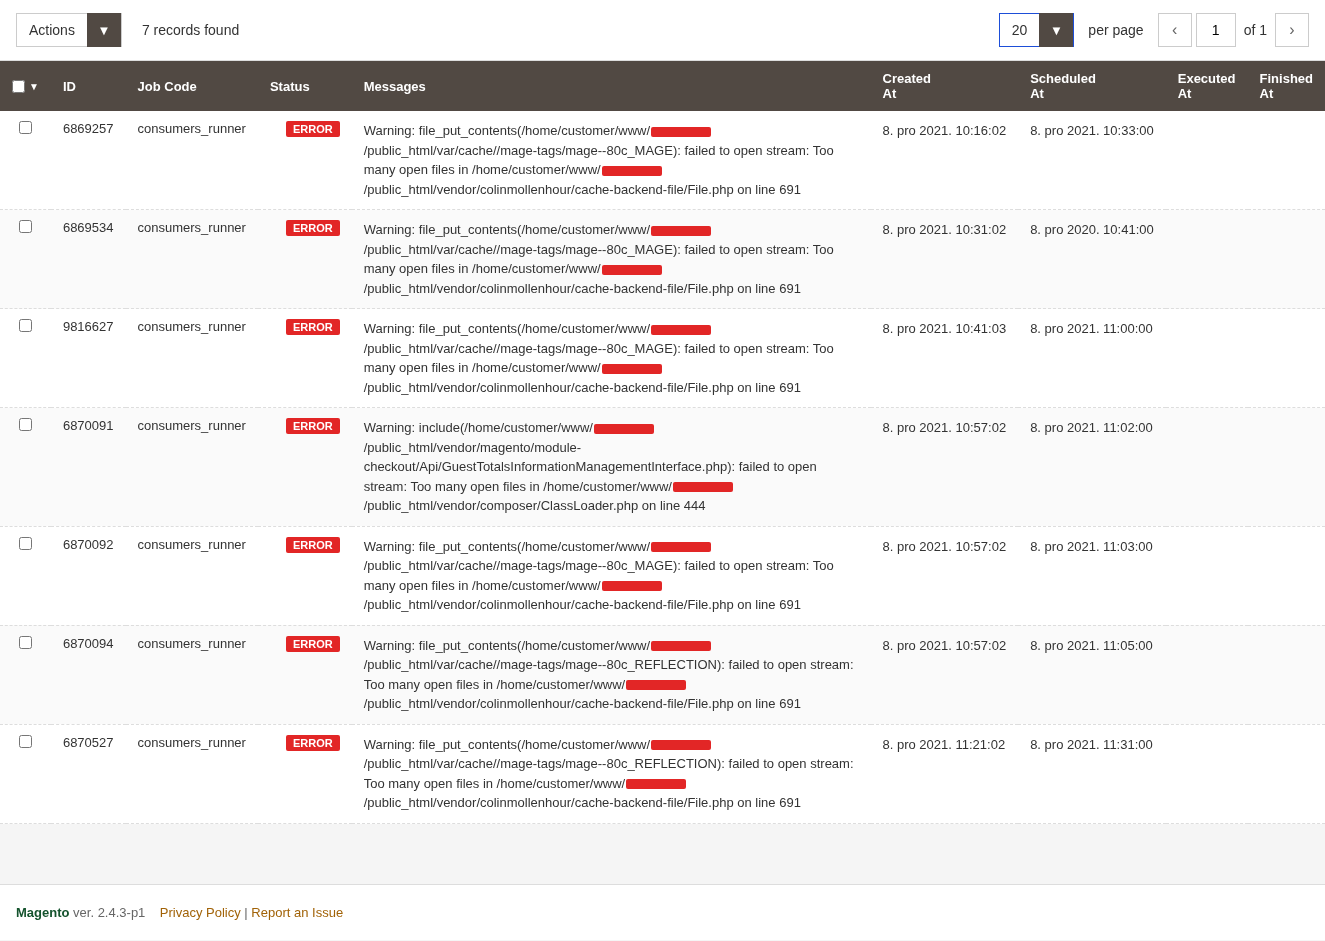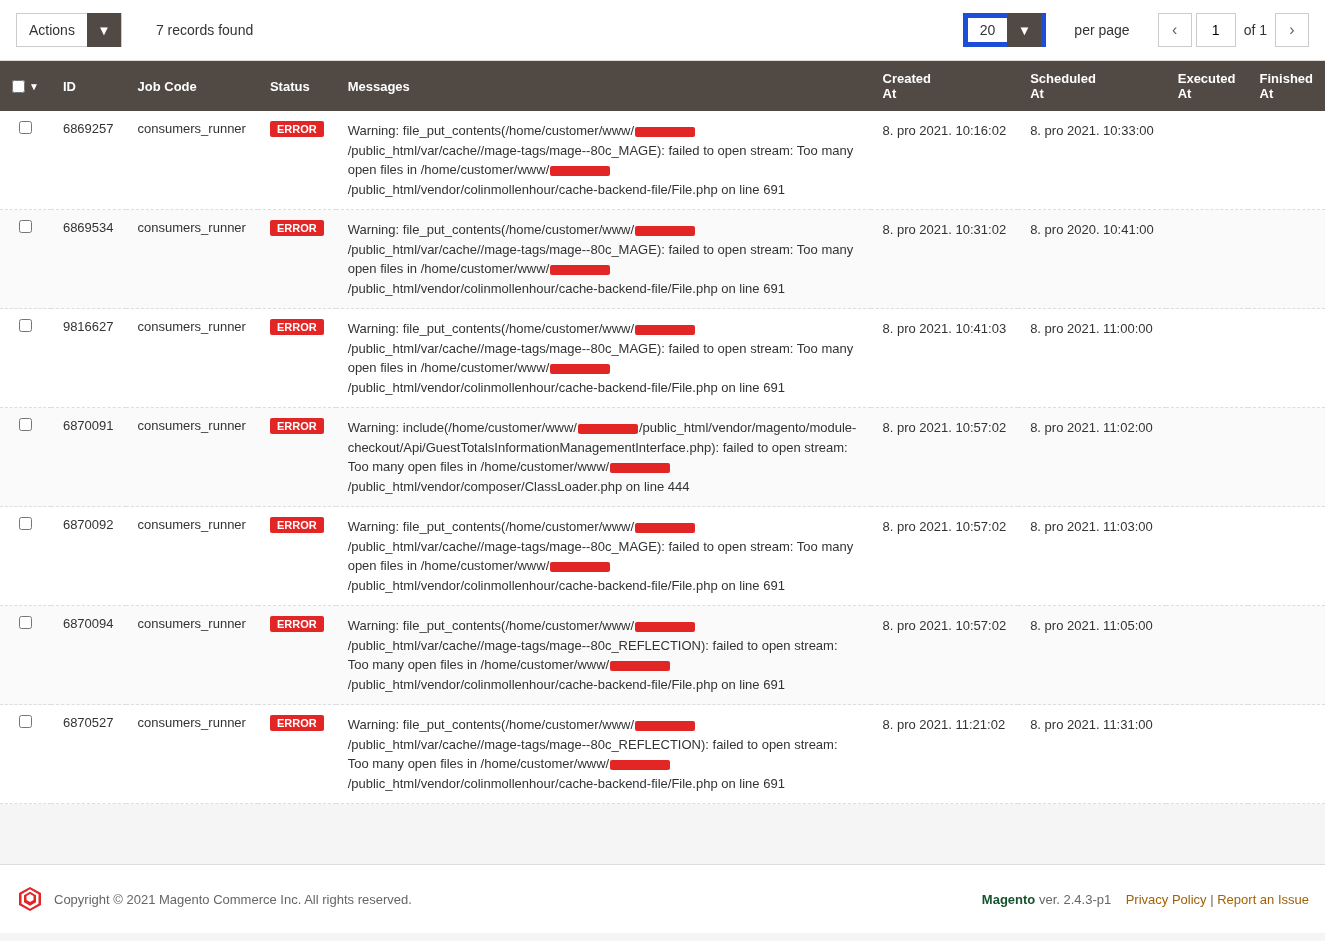--- a/index.html
+++ b/index.html
@@ -4,21 +4,21 @@
   <style>
     * { box-sizing: border-box; margin: 0; padding: 0; }
     body { font-family: Arial, sans-serif; font-size: 13px; color: #333; background: #f5f5f5; min-height: 941px; }
 
     .toolbar {
       display: flex;
       align-items: center;
       padding: 10px 16px;
       background: #fff;
       border-bottom: 1px solid #ddd;
-      gap: 18px;
+      gap: 4px;
     }
 
     .actions-select {
       display: flex;
       align-items: center;
       border: 1px solid #ccc;
       background: #fff;
       height: 34px;
     }
 
@@ -42,21 +42,21 @@
       font-size: 14px;
       color: #333;
       margin-left: 16px;
     }
 
     .spacer { flex: 1; }
 
     .per-page-select {
       display: flex;
       align-items: center;
-      border: 5px solid #1d4ed8;
+      border: 1px solid #1d4ed8;
       background: #fff;
       height: 34px;
     }
 
     .per-page-value {
       padding: 0 12px;
       font-size: 14px;
     }
 
     .per-page-arrow {
@@ -167,20 +167,21 @@
     }
 
     .error-badge {
       display: inline-block;
       background: #e22626;
       color: #fff;
       font-size: 11px;
       font-weight: bold;
       padding: 2px 7px;
       border-radius: 2px;
+      margin-left: 16px;
     }
 
     .date-col {
       white-space: nowrap;
       font-size: 13px;
       line-height: 1.5;
     }
 
     .message-text {
       font-size: 13px;
@@ -375,26 +376,20 @@
           <td class="date-col">8. pro 2021. 11:21:02</td>
           <td class="date-col">8. pro 2021. 11:31:00</td>
           <td class="date-col"></td>
           <td class="date-col"></td>
         </tr>
       </tbody>
   </table>
 </div>
 
 <footer>
-  <div class="footer-left">
-    <svg class="magento-logo" viewBox="0 0 28 28" xmlns="http://www.w3.org/2000/svg">
-      <path d="M14 2L3 8v12l11 6 11-6V8L14 2zm0 2.3l8.5 4.9v9.6L14 23.7l-8.5-4.9V9.2L14 4.3zm0 2.5l-6 3.5v7l6 3.5 6-3.5v-7L14 6.8zm0 2.3l3.5 2v4l-3.5 2-3.5-2v-4l3.5-2z" fill="#e22626"></path>
-    </svg>
-    <span>Copyright © 2021 Magento Commerce Inc. All rights reserved.</span>
-  </div>
   <div class="footer-right">
     <strong>Magento</strong>
     <span> </span><span>ver. 2.4.3-p1</span>
     &nbsp;&nbsp;
     <a href="#">Privacy Policy</a>
     <span> | </span>
     <a href="#">Report an Issue</a>
   </div>
 </footer>
 

